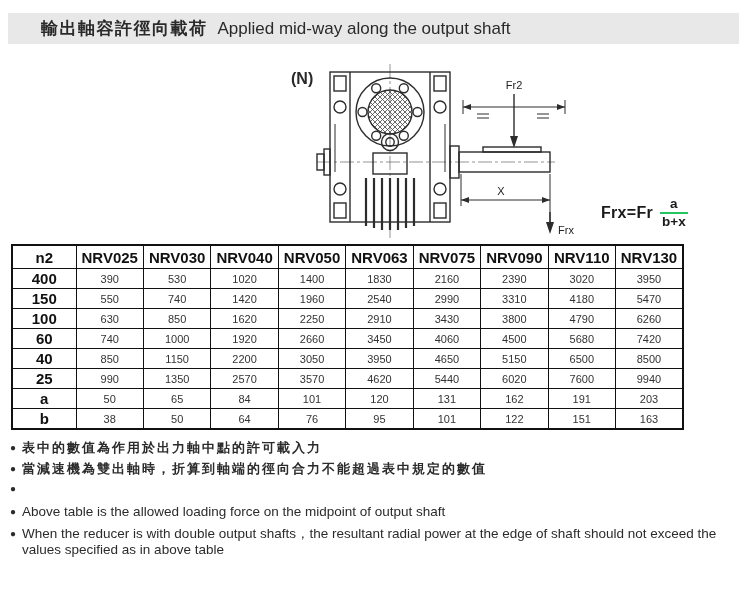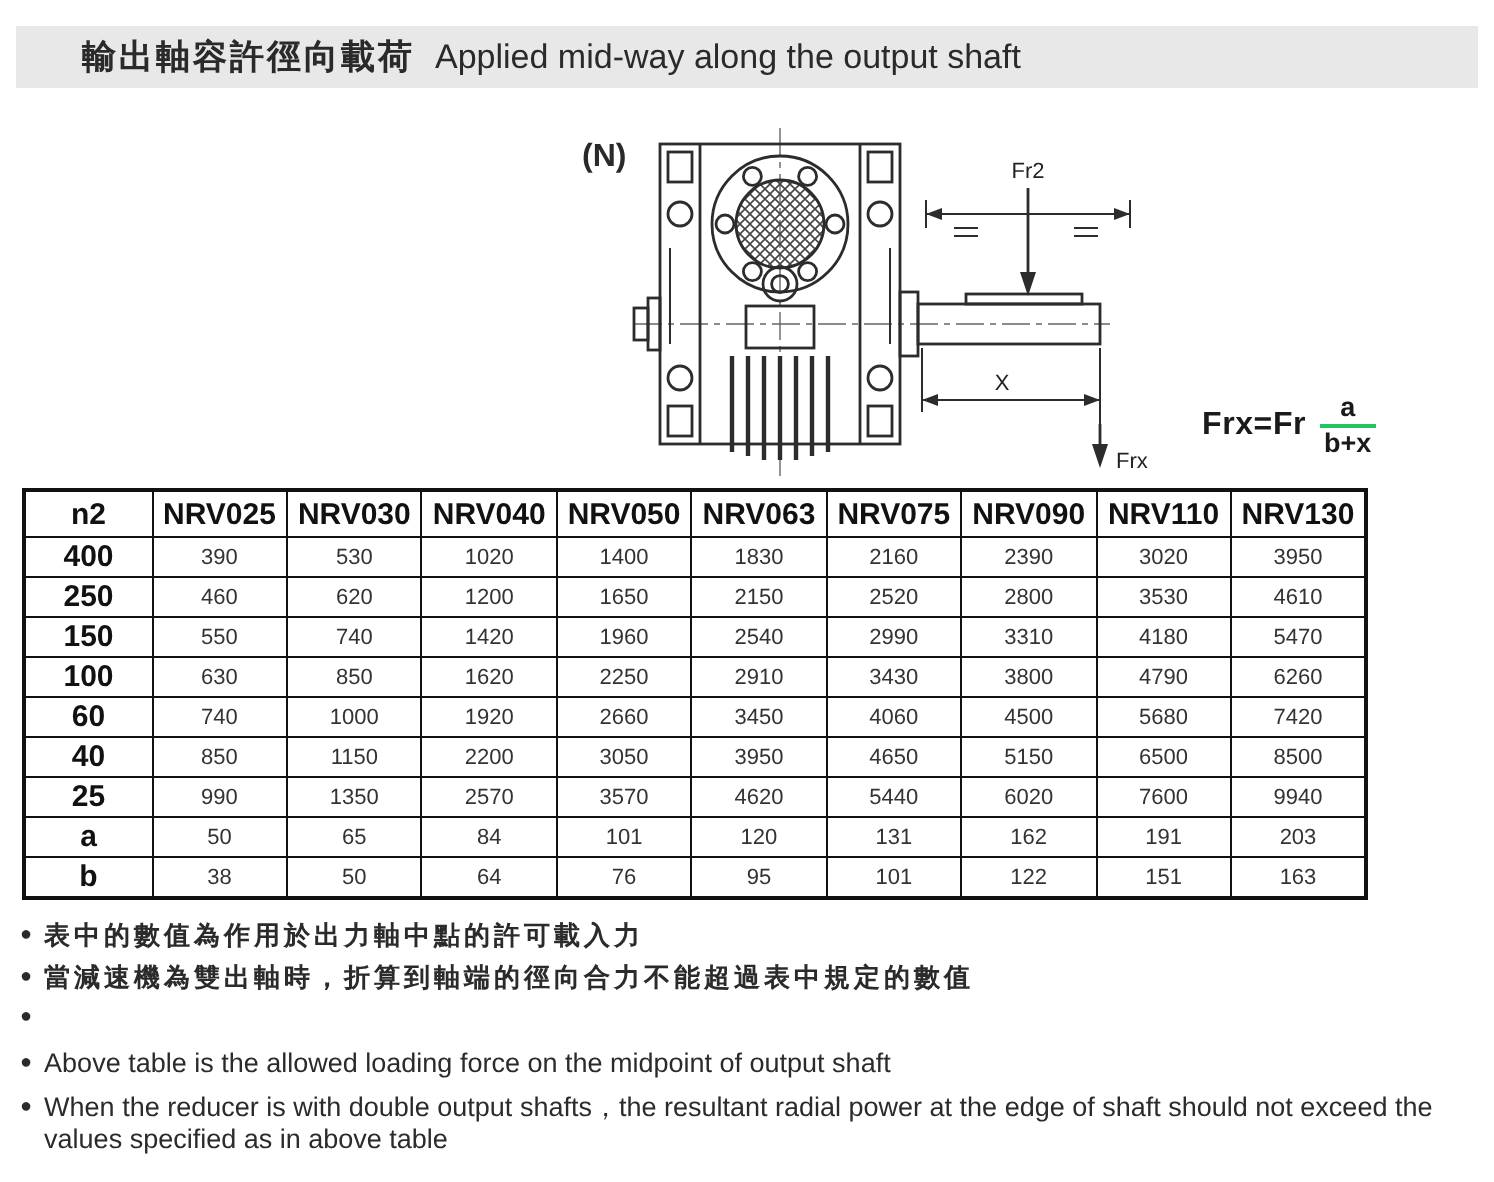--- a/index.html
+++ b/index.html
@@ -206,32 +206,20 @@
         <td>530</td>
         <td>1020</td>
         <td>1400</td>
         <td>1830</td>
         <td>2160</td>
         <td>2390</td>
         <td>3020</td>
         <td>3950</td>
       </tr>
       <tr>
-        <th>250</th>
-        <td>460</td>
-        <td>620</td>
-        <td>1200</td>
-        <td>1650</td>
-        <td>2150</td>
-        <td>2520</td>
-        <td>2800</td>
-        <td>3530</td>
-        <td>4610</td>
-      </tr>
-      <tr>
         <th>150</th>
         <td>550</td>
         <td>740</td>
         <td>1420</td>
         <td>1960</td>
         <td>2540</td>
         <td>2990</td>
         <td>3310</td>
         <td>4180</td>
         <td>5470</td>

